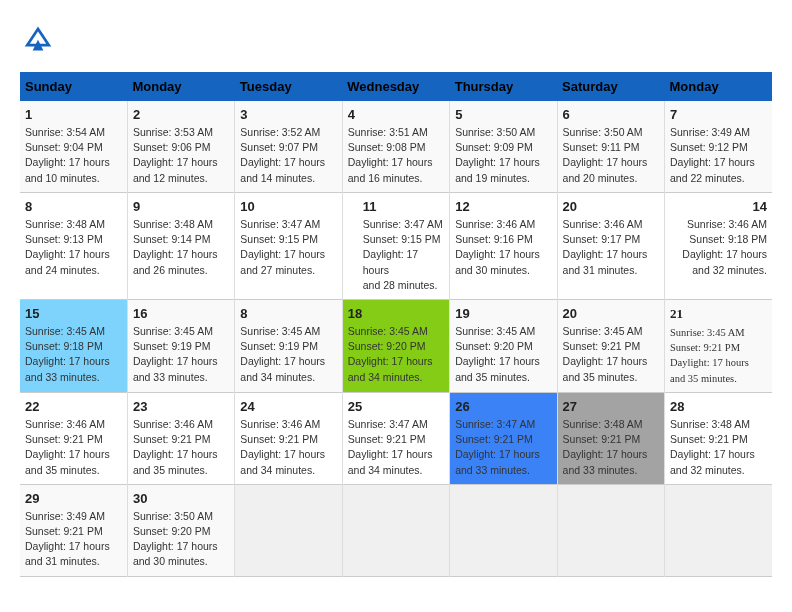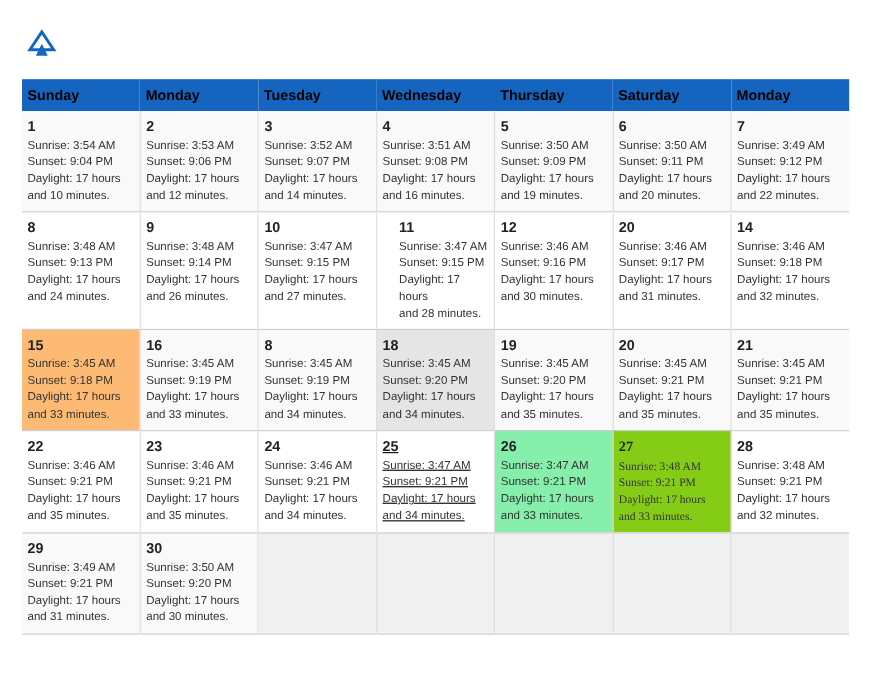--- a/index.html
+++ b/index.html
@@ -175,77 +175,77 @@
           <div class="day-detail">Sunrise: 3:47 AM<br>Sunset: 9:15 PM<br>Daylight: 17 hours<br>and 28 minutes.</div>
         </td>
         <td style="background: rgb(255, 255, 255); margin-top: 40px;">
           <span class="day-num">12</span>
           <div class="day-detail">Sunrise: 3:46 AM<br>Sunset: 9:16 PM<br>Daylight: 17 hours<br>and 30 minutes.</div>
         </td>
         <td style="background: rgb(255, 255, 255);">
           <span class="day-num">20</span>
           <div class="day-detail">Sunrise: 3:46 AM<br>Sunset: 9:17 PM<br>Daylight: 17 hours<br>and 31 minutes.</div>
         </td>
-        <td style="background: rgb(255, 255, 255);">
+        <td style="background: rgb(255, 255, 255); text-align: right;">
           <span class="day-num">14</span>
           <div class="day-detail">Sunrise: 3:46 AM<br>Sunset: 9:18 PM<br>Daylight: 17 hours<br>and 32 minutes.</div>
         </td>
       </tr>
       <tr>
-        <td style="background: #fdba74;">
+        <td style="background: #7dd3fc;">
           <span class="day-num">15</span>
           <div class="day-detail">Sunrise: 3:45 AM<br>Sunset: 9:18 PM<br>Daylight: 17 hours<br>and 33 minutes.</div>
         </td>
         <td style="background: rgb(249, 249, 249);">
           <span class="day-num">16</span>
           <div class="day-detail">Sunrise: 3:45 AM<br>Sunset: 9:19 PM<br>Daylight: 17 hours<br>and 33 minutes.</div>
         </td>
         <td style="background: rgb(249, 249, 249);">
           <span class="day-num">8</span>
           <div class="day-detail">Sunrise: 3:45 AM<br>Sunset: 9:19 PM<br>Daylight: 17 hours<br>and 34 minutes.</div>
         </td>
-        <td style="background: #e5e5e5;">
+        <td style="background: #84cc16;">
           <span class="day-num">18</span>
           <div class="day-detail">Sunrise: 3:45 AM<br>Sunset: 9:20 PM<br>Daylight: 17 hours<br>and 34 minutes.</div>
         </td>
         <td style="background: rgb(249, 249, 249);">
           <span class="day-num">19</span>
           <div class="day-detail">Sunrise: 3:45 AM<br>Sunset: 9:20 PM<br>Daylight: 17 hours<br>and 35 minutes.</div>
         </td>
         <td style="background: rgb(249, 249, 249);">
           <span class="day-num">20</span>
           <div class="day-detail">Sunrise: 3:45 AM<br>Sunset: 9:21 PM<br>Daylight: 17 hours<br>and 35 minutes.</div>
         </td>
-        <td style="background: rgb(249, 249, 249);">
+        <td style="background: rgb(249, 249, 249); font-family: Liberation Serif, serif;">
           <span class="day-num">21</span>
           <div class="day-detail">Sunrise: 3:45 AM<br>Sunset: 9:21 PM<br>Daylight: 17 hours<br>and 35 minutes.</div>
         </td>
       </tr>
       <tr>
         <td style="background: rgb(255, 255, 255);">
           <span class="day-num">22</span>
           <div class="day-detail">Sunrise: 3:46 AM<br>Sunset: 9:21 PM<br>Daylight: 17 hours<br>and 35 minutes.</div>
         </td>
         <td style="background: rgb(255, 255, 255);">
           <span class="day-num">23</span>
           <div class="day-detail">Sunrise: 3:46 AM<br>Sunset: 9:21 PM<br>Daylight: 17 hours<br>and 35 minutes.</div>
         </td>
         <td style="background: rgb(255, 255, 255);">
           <span class="day-num">24</span>
           <div class="day-detail">Sunrise: 3:46 AM<br>Sunset: 9:21 PM<br>Daylight: 17 hours<br>and 34 minutes.</div>
         </td>
-        <td style="background: rgb(255, 255, 255); text-decoration: underline;">
+        <td style="background: rgb(255, 255, 255);">
           <span class="day-num">25</span>
           <div class="day-detail">Sunrise: 3:47 AM<br>Sunset: 9:21 PM<br>Daylight: 17 hours<br>and 34 minutes.</div>
         </td>
-        <td style="background: #86efac; margin-top: 40px;">
+        <td style="background: #3b82f6; margin-top: 40px;">
           <span class="day-num">26</span>
           <div class="day-detail">Sunrise: 3:47 AM<br>Sunset: 9:21 PM<br>Daylight: 17 hours<br>and 33 minutes.</div>
         </td>
-        <td style="background: #84cc16; font-family: Liberation Serif, serif;">
+        <td style="background: #a3a3a3;">
           <span class="day-num">27</span>
           <div class="day-detail">Sunrise: 3:48 AM<br>Sunset: 9:21 PM<br>Daylight: 17 hours<br>and 33 minutes.</div>
         </td>
         <td style="background: rgb(255, 255, 255);">
           <span class="day-num">28</span>
           <div class="day-detail">Sunrise: 3:48 AM<br>Sunset: 9:21 PM<br>Daylight: 17 hours<br>and 32 minutes.</div>
         </td>
       </tr>
       <tr>
         <td style="background: rgb(249, 249, 249);">

